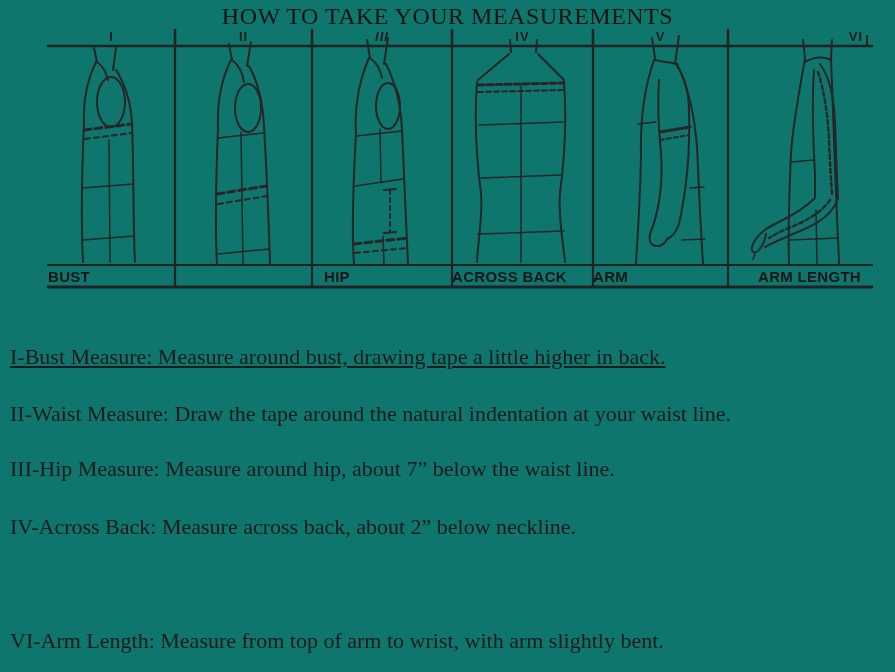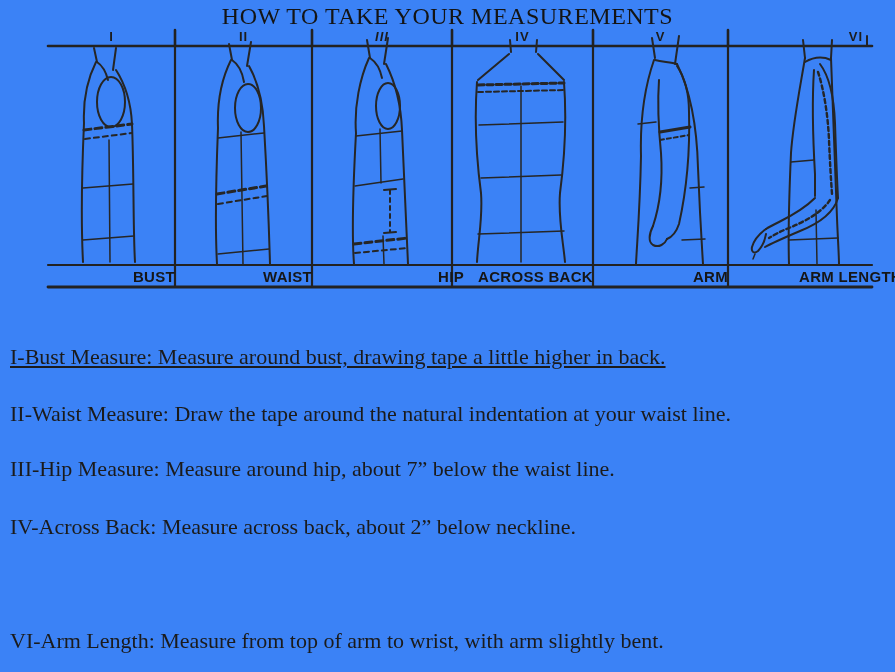--- a/index.html
+++ b/index.html
@@ -1,32 +1,32 @@
 <!DOCTYPE html>
 <html><head>
 <meta charset="utf-8">
 <style>
   html,body { margin:0; padding:0; background:#fff; }
   .page {
-    position:relative; width:895px; height:672px; background:#3b82f6;
+    position:relative; width:895px; height:672px; background:#0f766e;
     font-family:"Liberation Serif", serif; color:#1a1a1a; overflow:hidden;
   }
   .title {
     position:absolute; top:3px; left:0; width:895px; text-align:center;
     font-size:24px; letter-spacing:0.5px; color:#141414; white-space:nowrap;
   }
   .chart { position:absolute; top:28px; left:0; width:895px; height:262px; }
   .chart svg { position:absolute; top:0; left:0; }
   .numeral-cell {
     position:absolute; top:1px; height:16px; line-height:16px; text-align:center;
     font-family:"Liberation Sans", sans-serif; font-weight:bold; font-size:13px;
     color:#1c1c1c; letter-spacing:1px;
   }
   .label-cell {
-    position:absolute; top:238px; height:19px; line-height:21px; text-align:right;
+    position:absolute; top:238px; height:19px; line-height:21px; text-align:left;
     font-family:"Liberation Sans", sans-serif; font-weight:bold; font-size:15px;
     color:#161616; letter-spacing:0.3px; transform:scaleY(1.02);
   }
   .instruction {
     position:absolute; left:10px; width:870px; font-size:22px; line-height:26px;
     color:#1b1b1b; white-space:nowrap;
   }
   .i1 { top:322px;text-decoration:underline; } .i2 { top:379px; } .i3 { top:434px; }
   .i4 { top:492px; } .i5 { top:549px; } .i6 { top:606px; }
 </style>
@@ -139,21 +139,20 @@
     </svg>
 
     <div class="numeral-cell" style="left:48px;width:127px;">I</div>
     <div class="numeral-cell" style="left:175px;width:137px;">II</div>
     <div class="numeral-cell" style="left:312px;width:140px;font-style:italic;">III</div>
     <div class="numeral-cell" style="left:452px;width:141px;text-align:center;">IV</div>
     <div class="numeral-cell" style="left:593px;width:135px;">V</div>
     <div class="numeral-cell" style="left:736px;width:144px;margin-left:48px;">VI</div>
 
     <div class="label-cell" style="left:48px;width:127px;">BUST</div>
-    <div class="label-cell" style="left:175px;width:137px;">WAIST</div>
     <div class="label-cell" style="left:324px;width:140px;">HIP</div>
     <div class="label-cell" style="left:452px;width:141px;">ACROSS BACK</div>
     <div class="label-cell" style="left:593px;width:135px;">ARM</div>
     <div class="label-cell" style="left:728px;width:144px;padding-left:30px;">ARM LENGTH</div>
   </div>
 
   <p class="instruction i1">I-Bust Measure: Measure around bust, drawing tape a little higher in back.</p>
   <p class="instruction i2">II-Waist Measure: Draw the tape around the natural indentation at your waist line.</p>
   <p class="instruction i3">III-Hip Measure: Measure around hip, about 7” below the waist line.</p>
   <p class="instruction i4">IV-Across Back: Measure across back, about 2” below neckline.</p>

